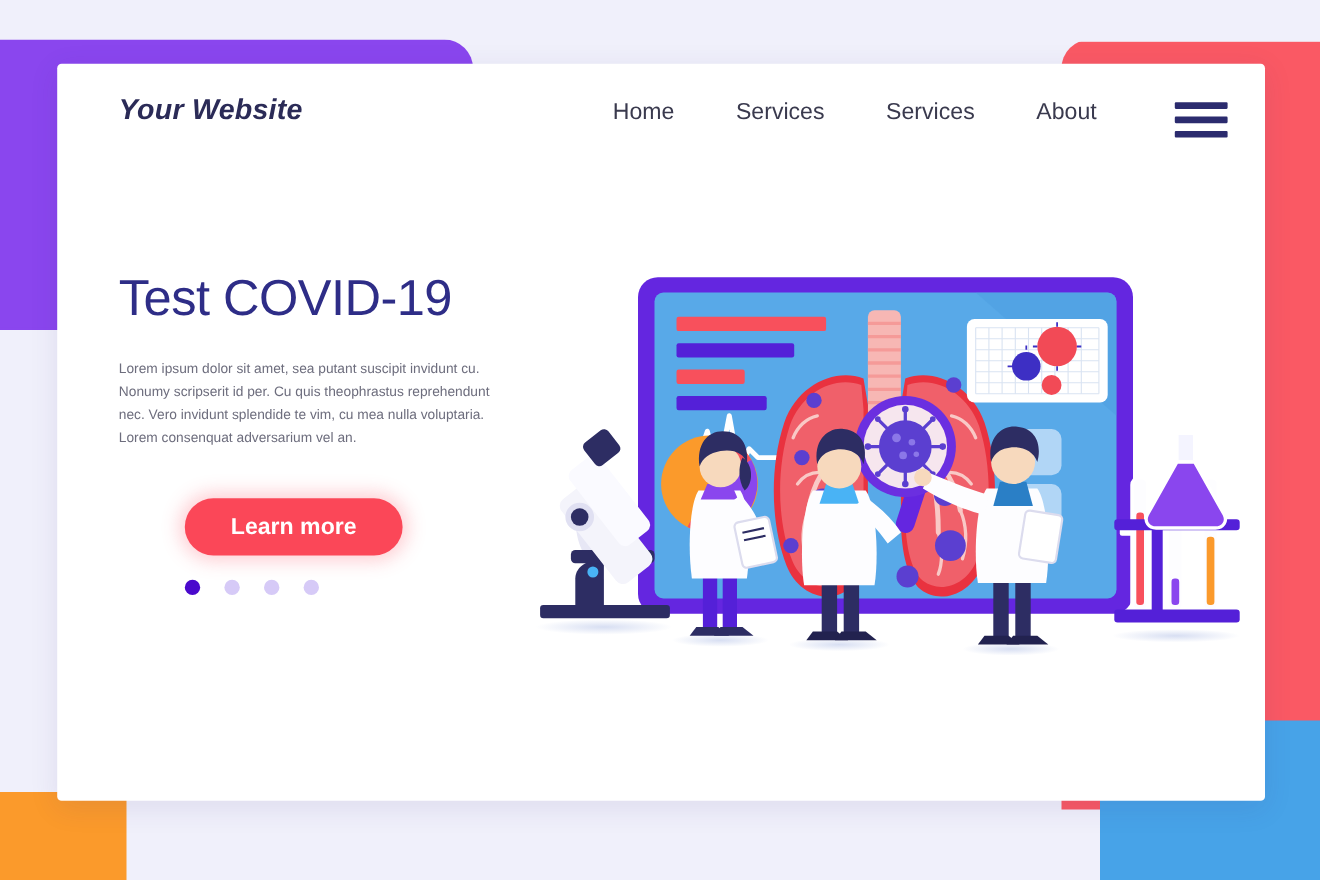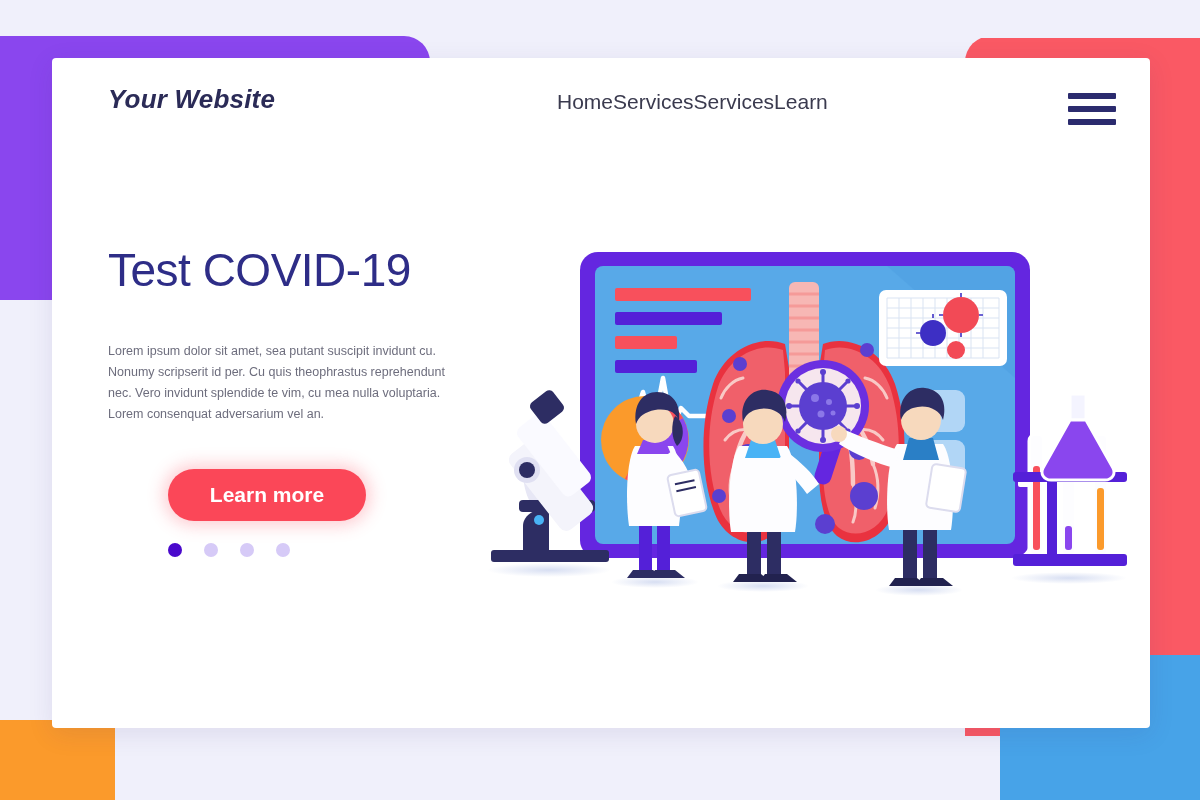--- a/index.html
+++ b/index.html
@@ -61,40 +61,40 @@
     position:absolute; left:0; top:0; width:100%; height:100px;
     display:flex; align-items:center;
   }
   .logo{
     position:absolute; left:56px; top:26px;
     font-size:26px; font-style:italic; font-weight:700;
     color:#2b2b57; letter-spacing:.2px;
   }
   .nav{
     position:absolute; left:505px; top:32px;
-    display:flex; align-items:flex-start; 
+    display:flex; align-items:flex-start; gap:56px;
   }
   .nav-item{
     font-size:21px; color:#3a3a4e; cursor:pointer; white-space:nowrap;
   }
   .hamburger{
     position:absolute; left:1016px; top:35px;
     width:48px; height:32px; cursor:pointer;
     display:flex; flex-direction:column; justify-content:space-between;
   }
   .hamburger span{ display:block; height:6px; background:#2b2b6e; border-radius:1px; }
 
   
   .hero{ position:absolute; left:56px; top:180px; width:420px; }
   .hero h1{
     font-size:46px; line-height:1.42; font-weight:400;
     color:#2e2d87; letter-spacing:-.5px;
   }
   .hero p{
-    margin-top:38px; width:345px;
+    margin-top:22px; width:345px;
     font-size:12.5px; line-height:1.68; color:#6d6d7d;
   }
   .cta{
     margin-top:44px; margin-left:60px;
     width:198px; height:52px; border:none; border-radius:26px;
     background:#fb4758; color:#fff; font-size:21px; font-weight:700;
     font-family:"Liberation Sans", sans-serif; cursor:pointer;
     box-shadow:0 0 16px 5px rgba(251,71,88,.26);
     text-align:center;
   }
@@ -118,21 +118,21 @@
 
 <div class="card">
 
   <div class="header">
     <div class="logo">Your Website</div>
 
     <nav class="nav">
       <span class="nav-item">Home</span>
       <span class="nav-item">Services</span>
       <span class="nav-item">Services</span>
-      <span class="nav-item">Learn</span>
+      <span class="nav-item">About</span>
     </nav>
 
     <div class="hamburger">
       <span></span>
       <span></span>
       <span></span>
     </div>
   </div>
 
   <div class="hero">

